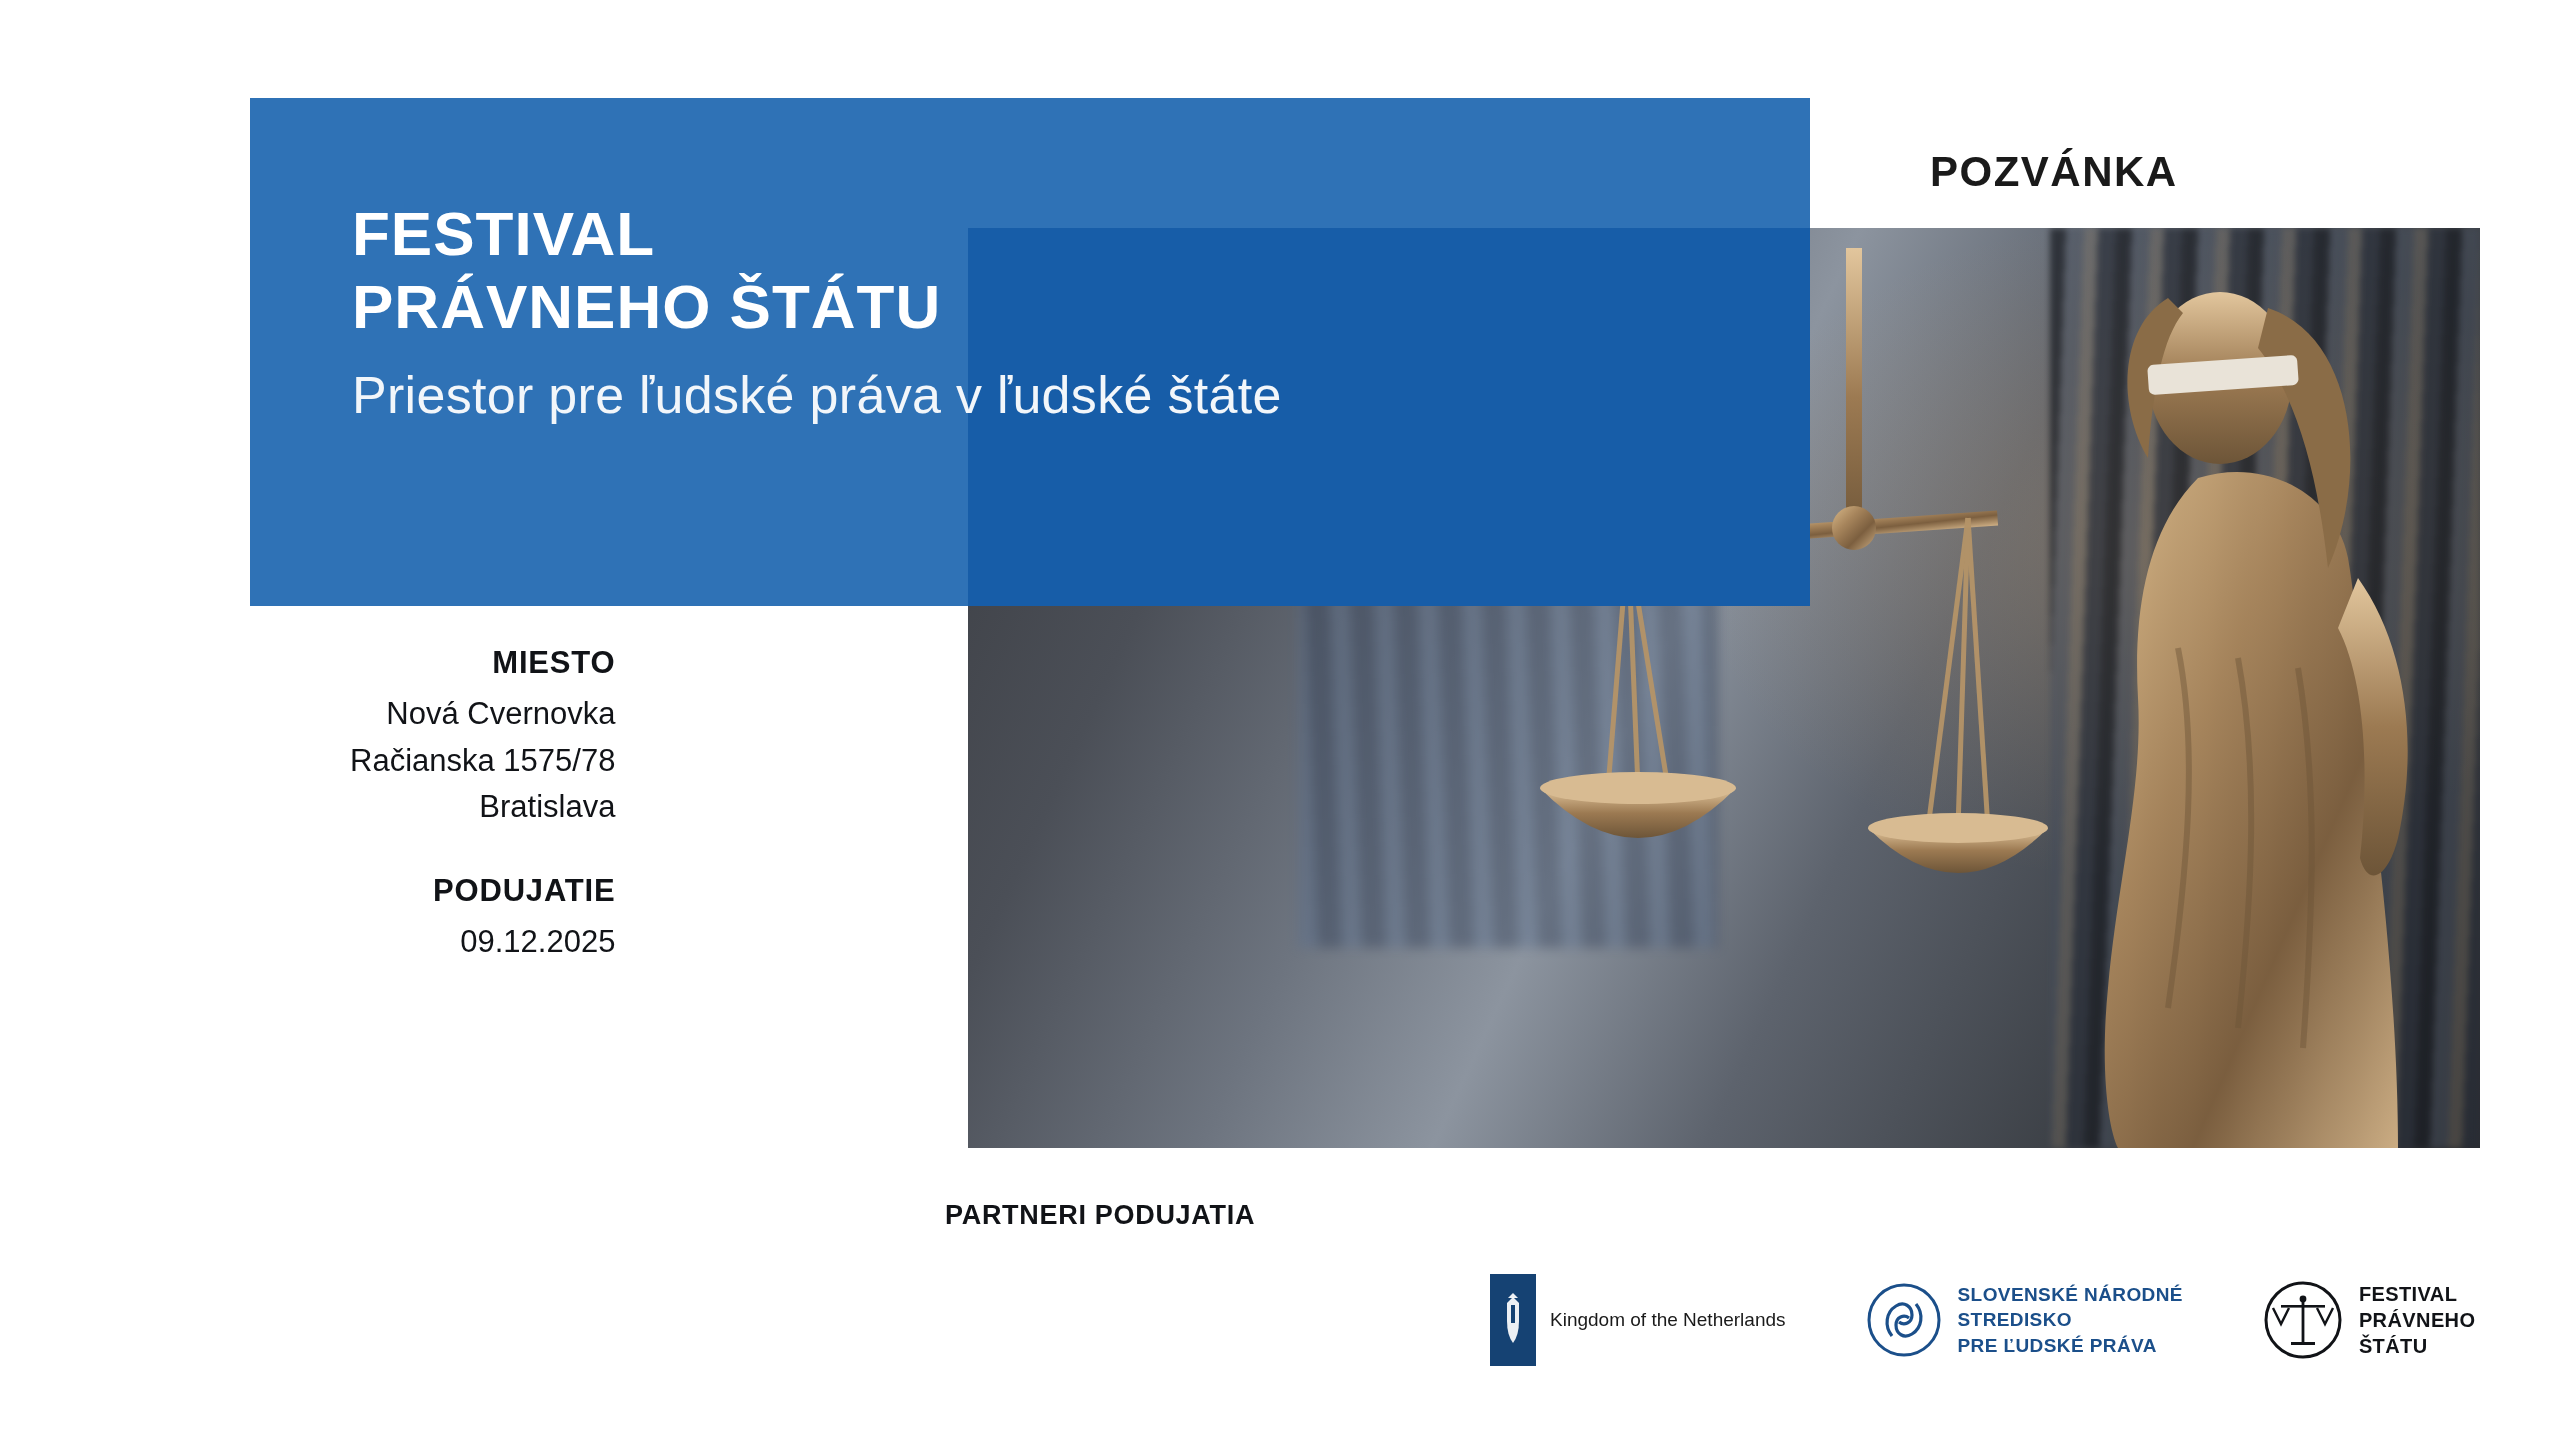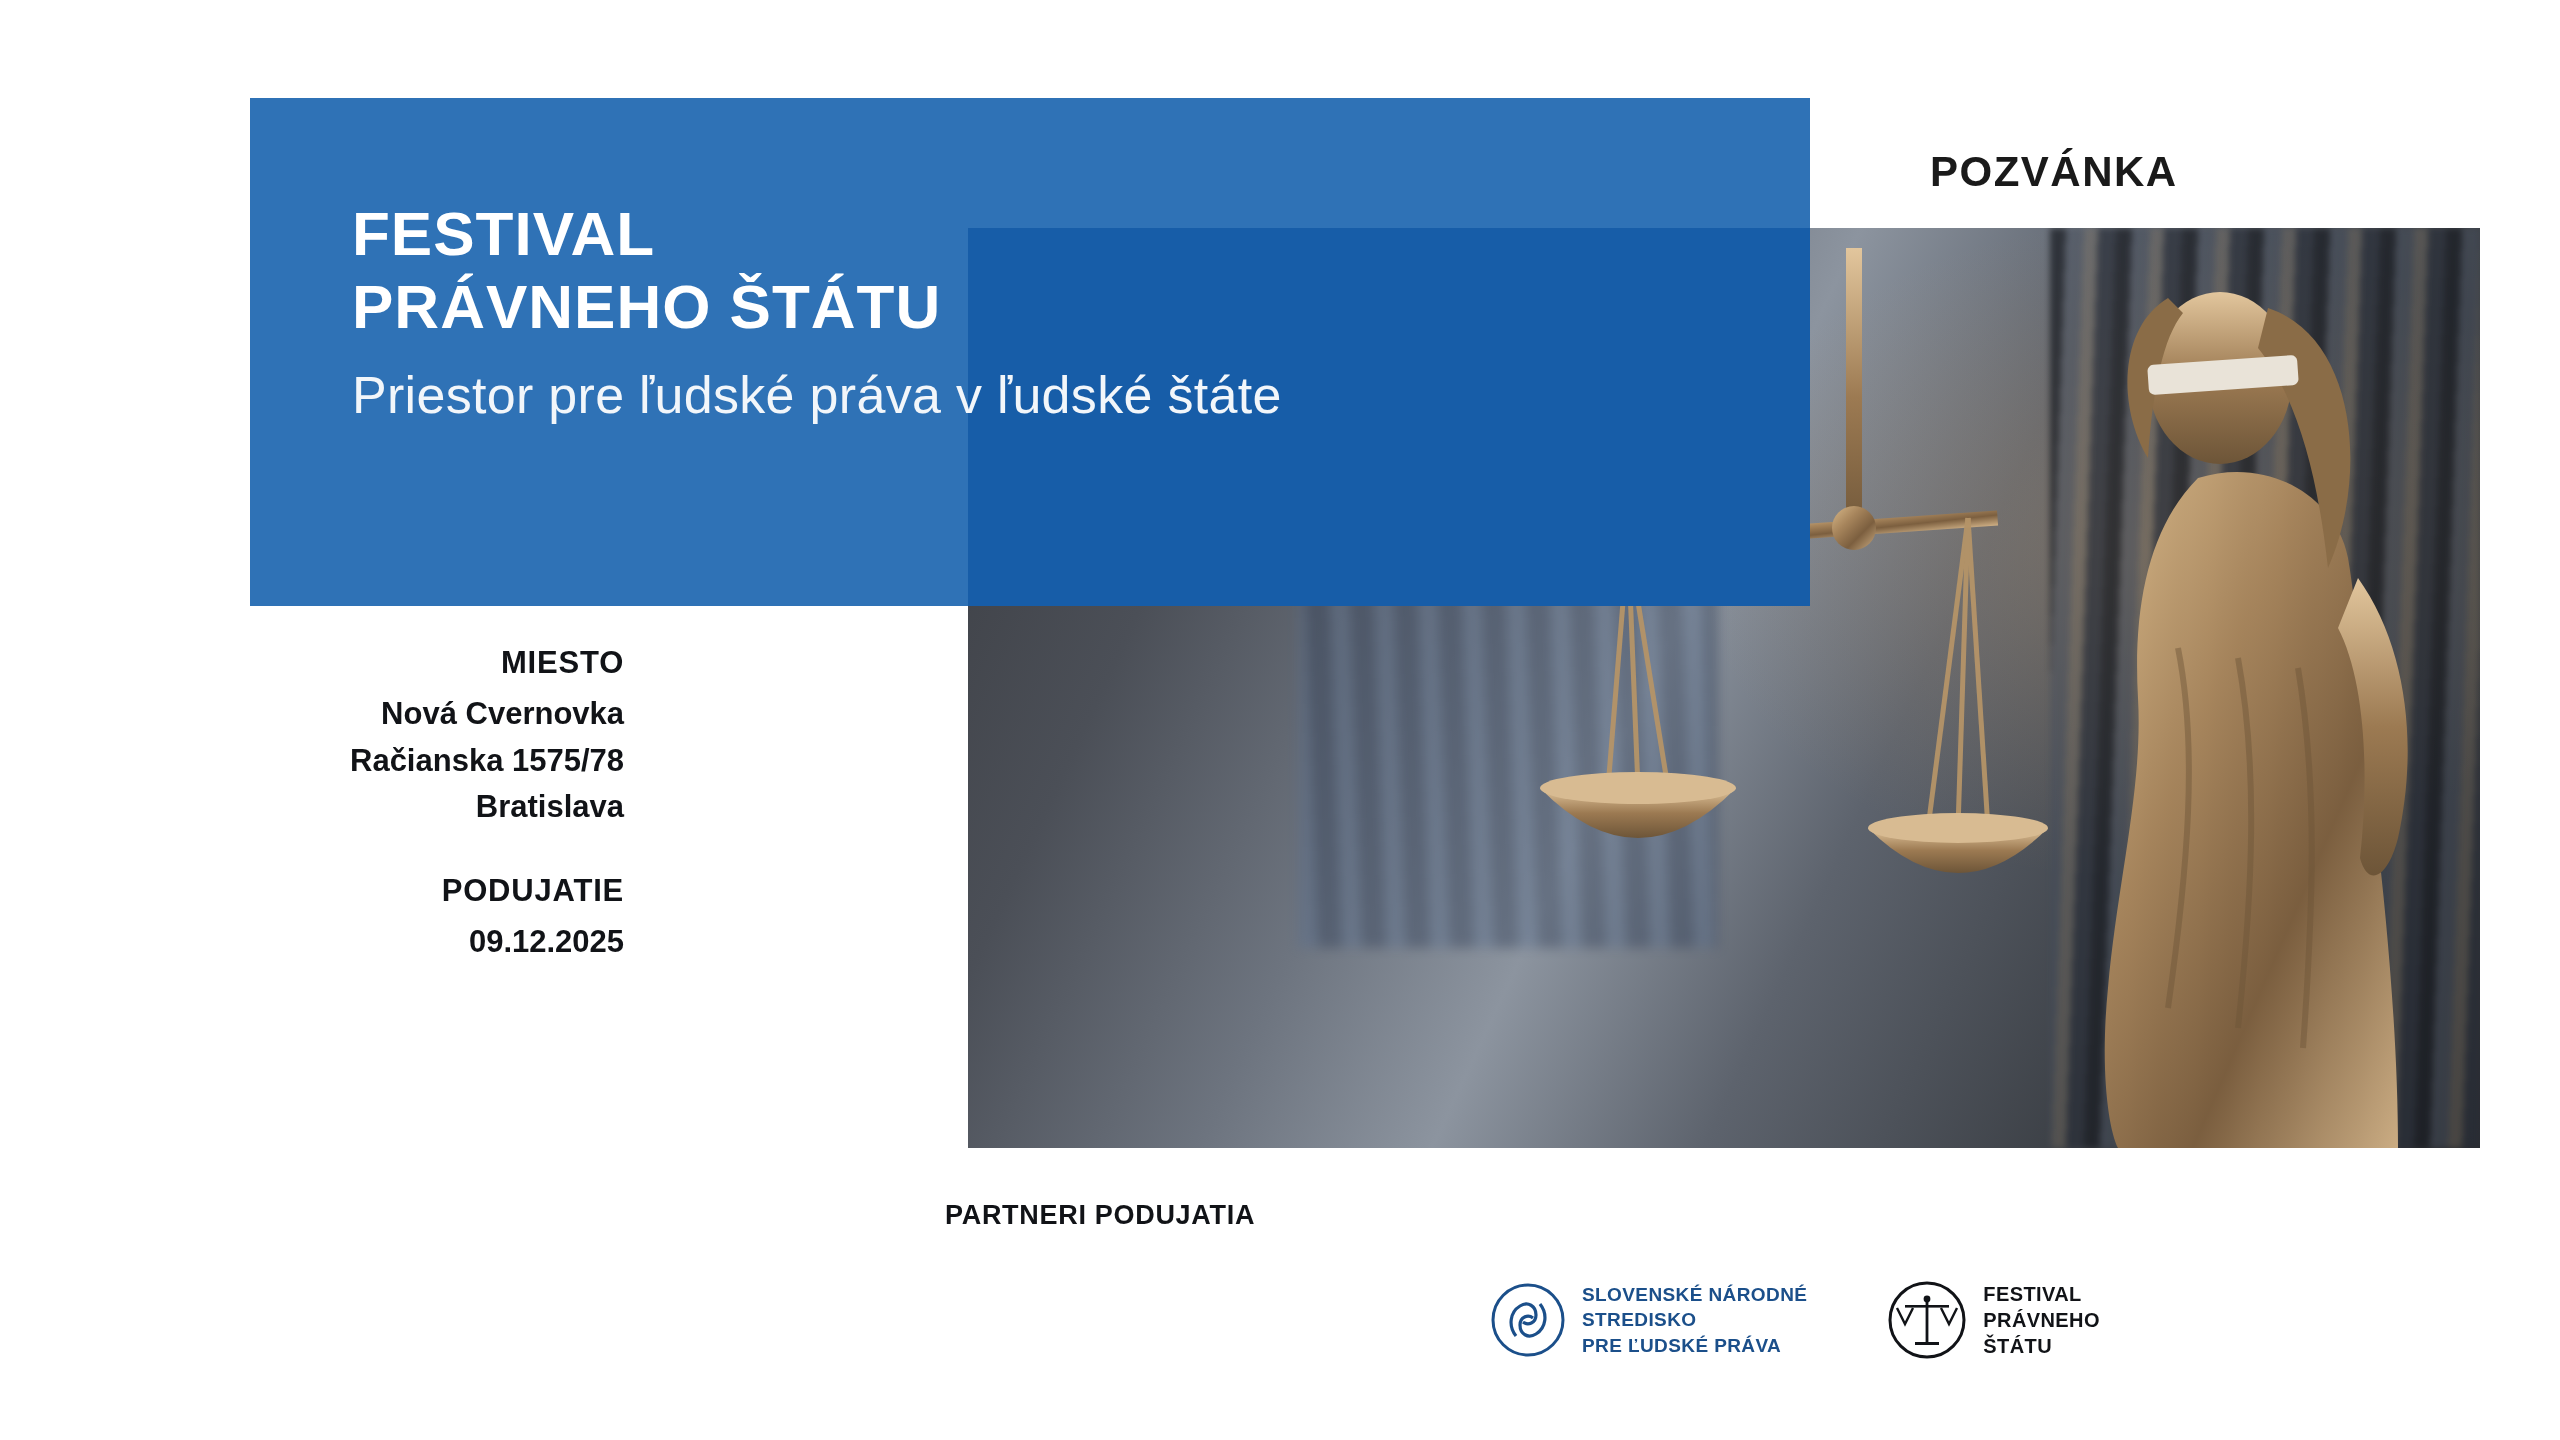--- a/index.html
+++ b/index.html
@@ -107,21 +107,21 @@
   }
   .info-group { margin-bottom:42px;text-align:right; }
   .info-label {
     font-size:31px;
     font-weight:bold;
     letter-spacing:0.8px;
     margin-bottom:10px;
   }
   .info-value {
     font-size:31px;
-    font-weight:700;
+    font-weight:400;
     line-height:1.5;
   }
 
   
   .partners-label {
     position:absolute;
     left:945px; top:1200px;
     font-size:27px;
     font-weight:bold;
     letter-spacing:0.7px;
@@ -263,20 +263,30 @@
     <div class="info-group">
       <div class="info-label">PODUJATIE</div>
       <div class="info-value">09.12.2025</div>
     </div>
   </div>
 
   <div class="partners-label">PARTNERI PODUJATIA</div>
 
   <div class="partners-row">
 
+    <div class="logo-nl">
+      <div class="nl-flagbox">
+        <svg viewBox="0 0 32 58">
+          <path d="M16 6 L22 12 L22 30 Q22 44 16 52 Q10 44 10 30 L10 12 Z" fill="#ffffff" opacity="0.92"></path>
+          <path d="M16 2 L21 7 L11 7 Z" fill="#ffffff" opacity="0.92"></path>
+          <rect x="14" y="14" width="4" height="18" fill="#154273"></rect>
+        </svg>
+      </div>
+      <div class="nl-text">Kingdom of the Netherlands</div>
+    </div>
 
     <div class="logo-snslp">
       <svg class="snslp-mark" viewBox="0 0 76 76">
         <circle cx="38" cy="38" r="35" fill="none" stroke="#1b4f8a" stroke-width="3"></circle>
         <path d="M26 54 C18 44 20 30 30 24 C38 19 46 24 46 33 C46 41 38 44 33 40" fill="none" stroke="#1b4f8a" stroke-width="3.2"></path>
         <path d="M50 22 C58 32 56 46 46 52 C38 57 30 52 30 43 C30 35 38 32 43 36" fill="none" stroke="#1b4f8a" stroke-width="3.2"></path>
       </svg>
       <div class="snslp-text">
         <div>SLOVENSKÉ NÁRODNÉ</div>
         <div>STREDISKO</div>

